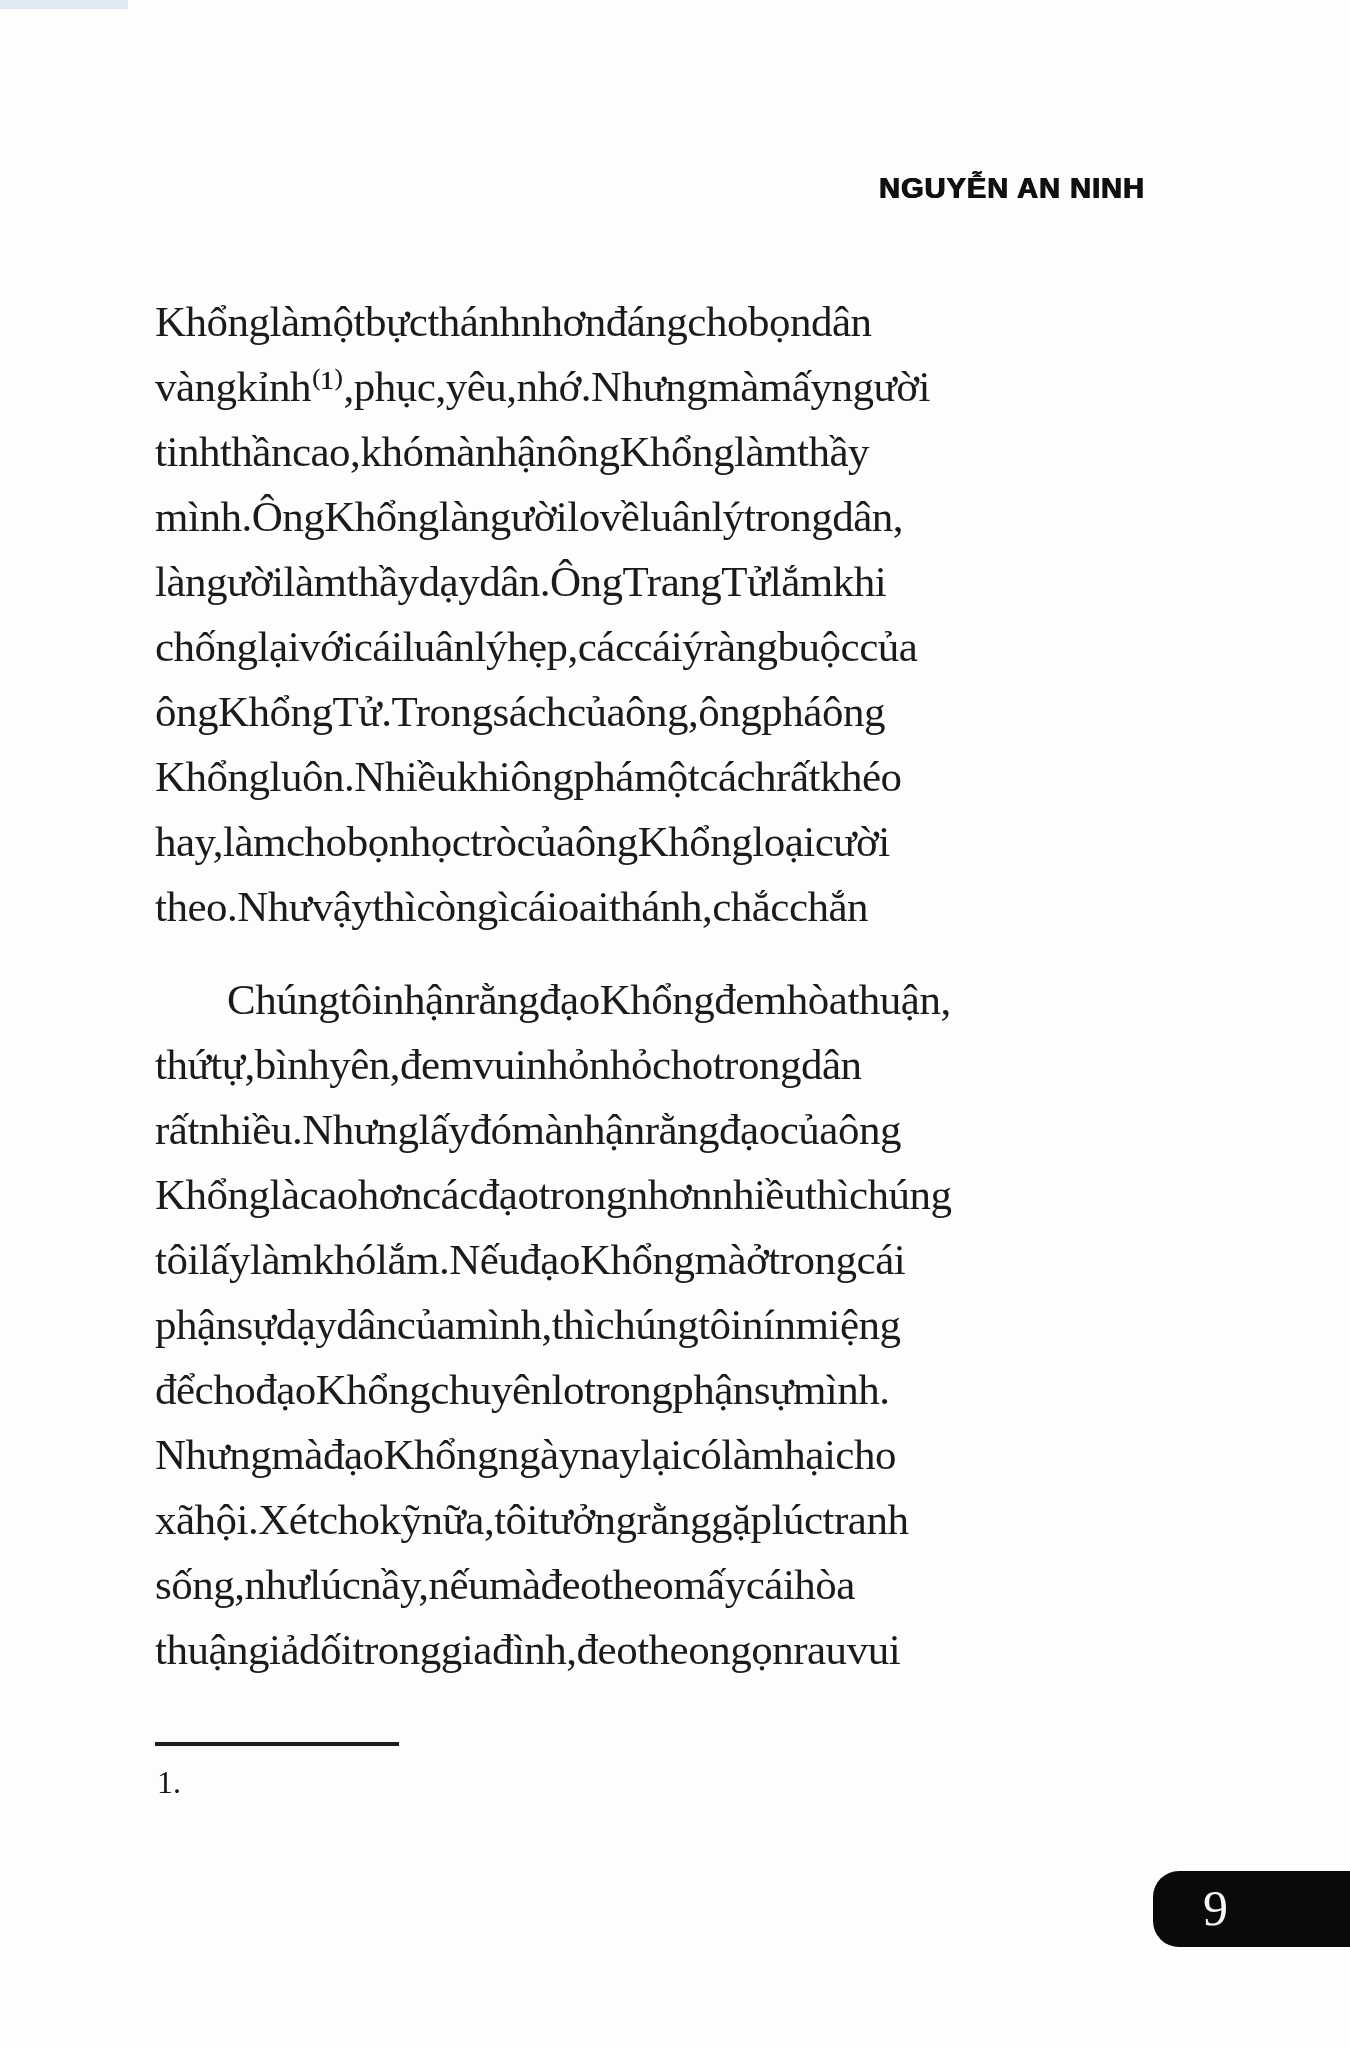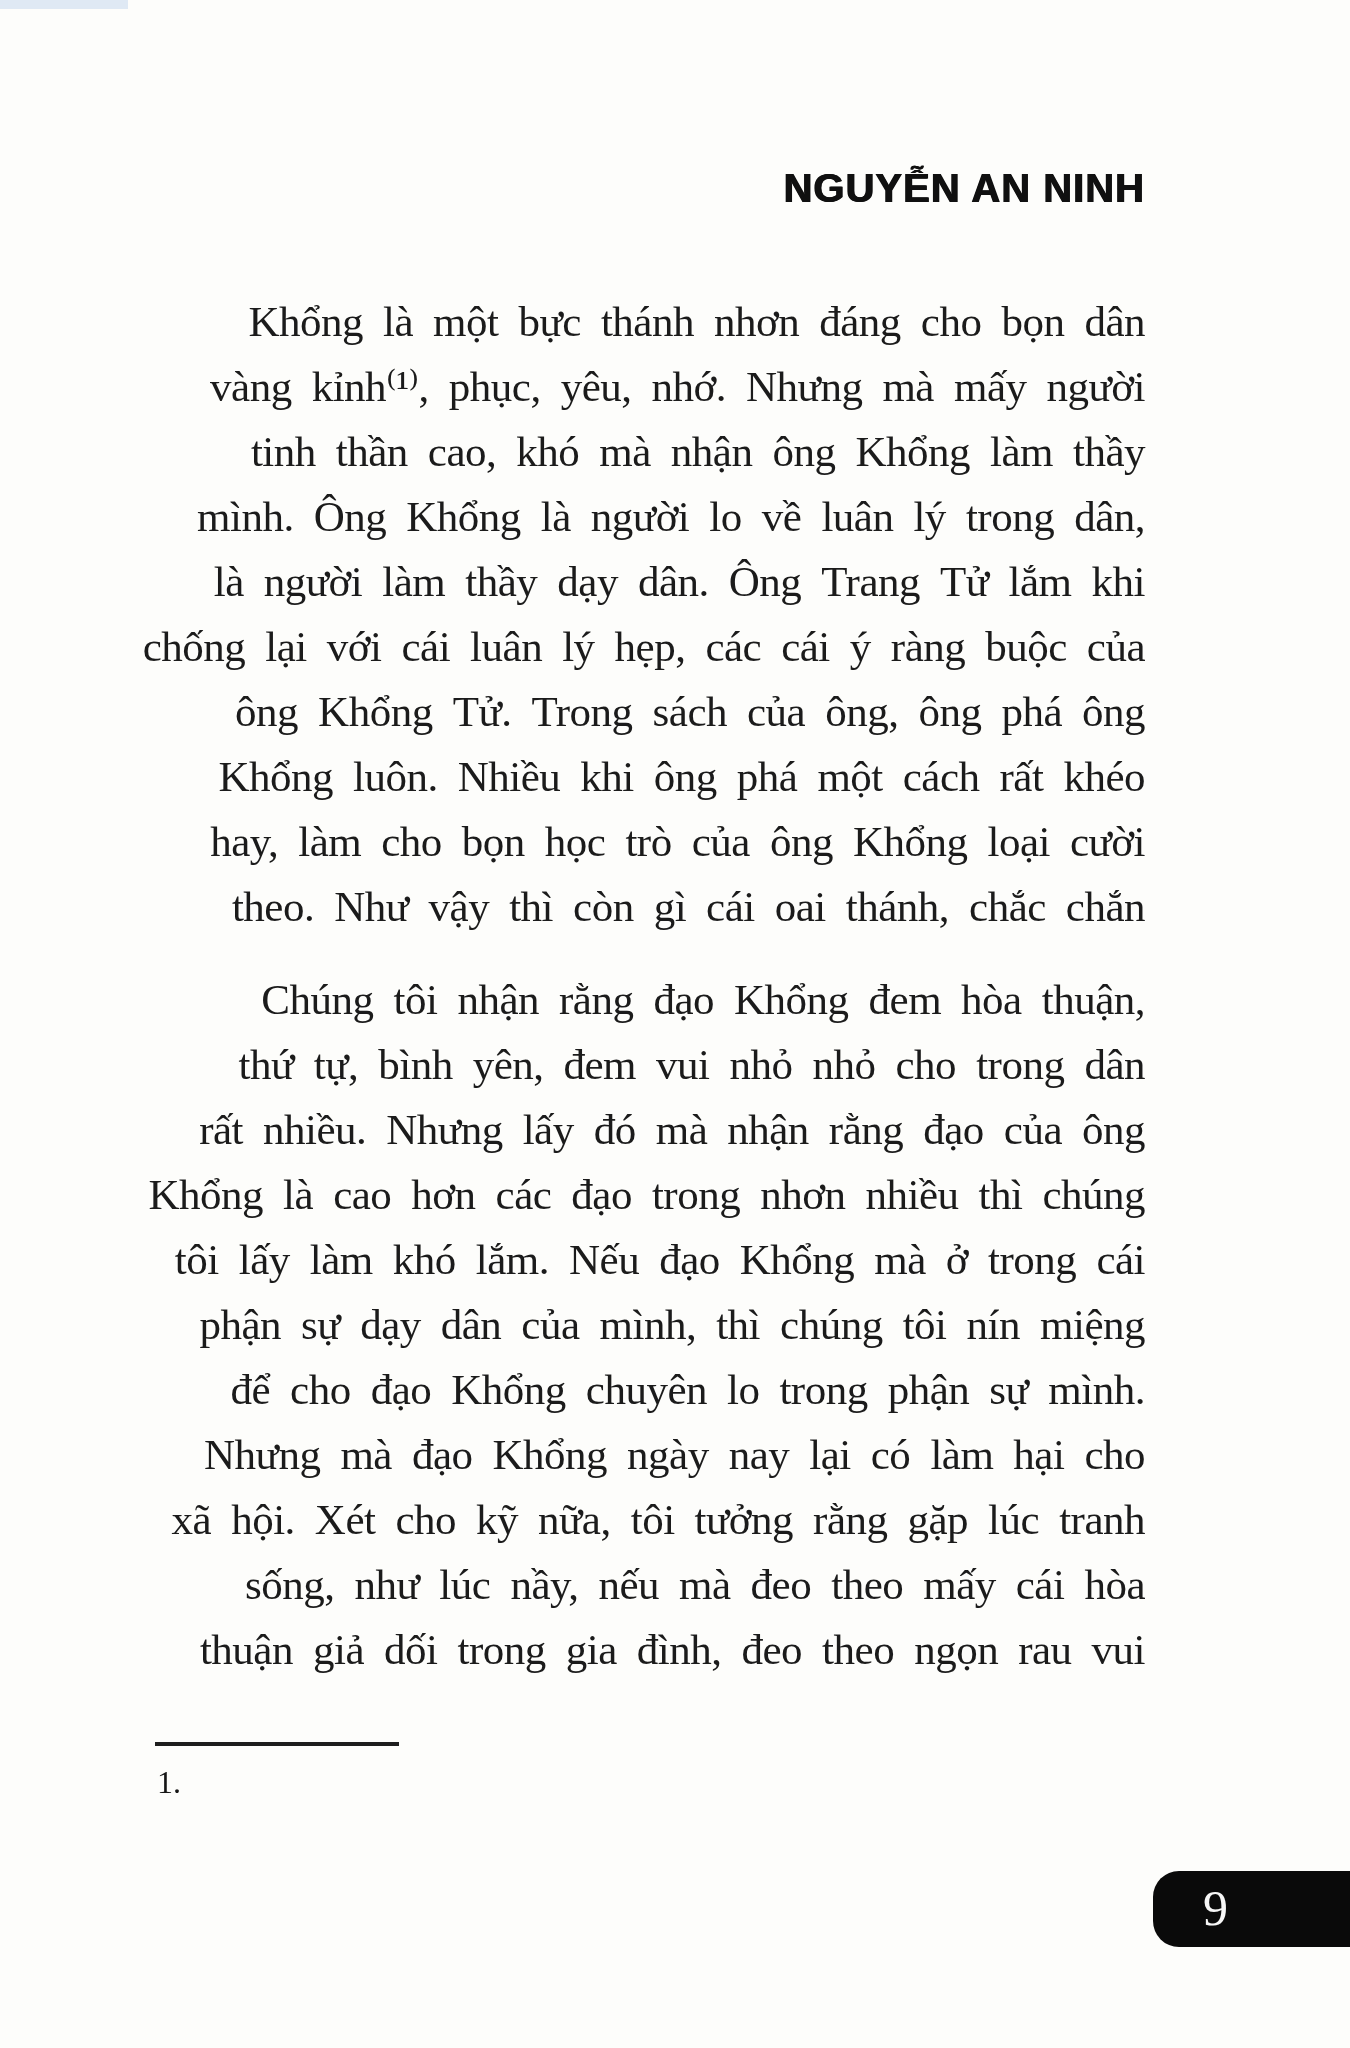--- a/index.html
+++ b/index.html
@@ -12,33 +12,33 @@
     color:#1b1b1b;
   }
   
   .scan-artifact{
     position:absolute;top:0;left:0;width:128px;height:9px;
     background:#d7e4f3;opacity:.8;
   }
   .running-head{
     position:absolute;top:168px;right:205px;
     font-family:"Liberation Sans","DejaVu Sans",sans-serif;
-    font-weight:700;font-size:40px;line-height:40px;
+    font-weight:700;font-size:29px;line-height:40px;
     letter-spacing:1px;color:#101010;
     text-shadow:.6px 0 0 currentColor,-.6px 0 0 currentColor;
   }
   .body-text{
     position:absolute;left:155px;top:289px;width:990px;
     font-size:43px;letter-spacing:-0.5px;
   }
   .paragraph{margin:0;}
   .paragraph + .paragraph{margin-top:28px;}
   .jline{
-    display:flex;justify-content:flex-end;
-    height:65px;line-height:65px;gap:20px;
+    display:flex;justify-content:flex-start;
+    height:65px;line-height:65px;
   }
   .jline span{white-space:pre;}
   .jline.plain{display:block;text-align:left;}
   .jline.indent{padding-left:72px;}
   .footnote-rule{
     position:absolute;left:155px;top:1742px;
     width:244px;height:4px;background:#1e1e1e;
   }
   .footnote{
     position:absolute;left:157px;top:1760px;

